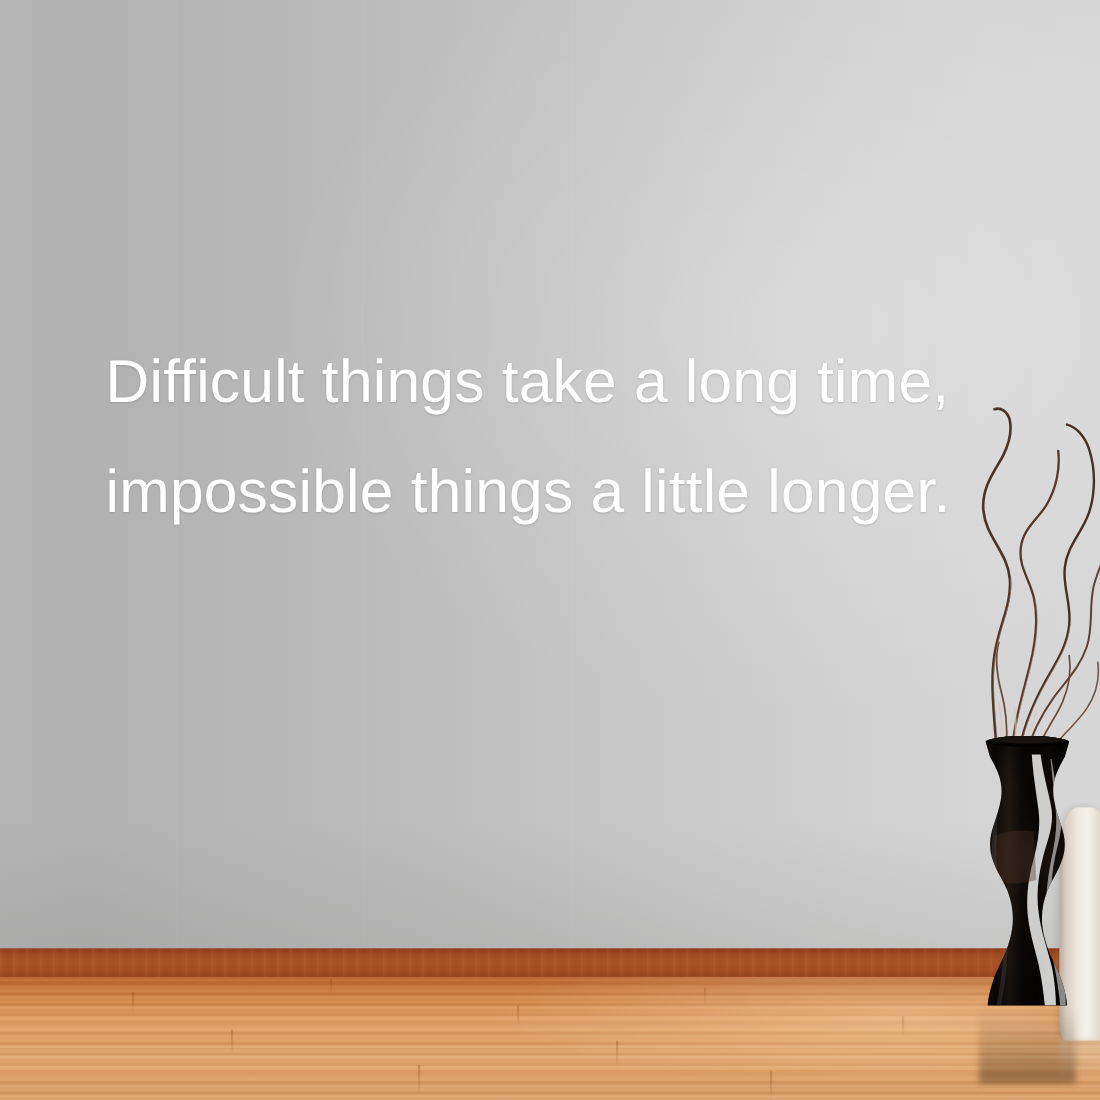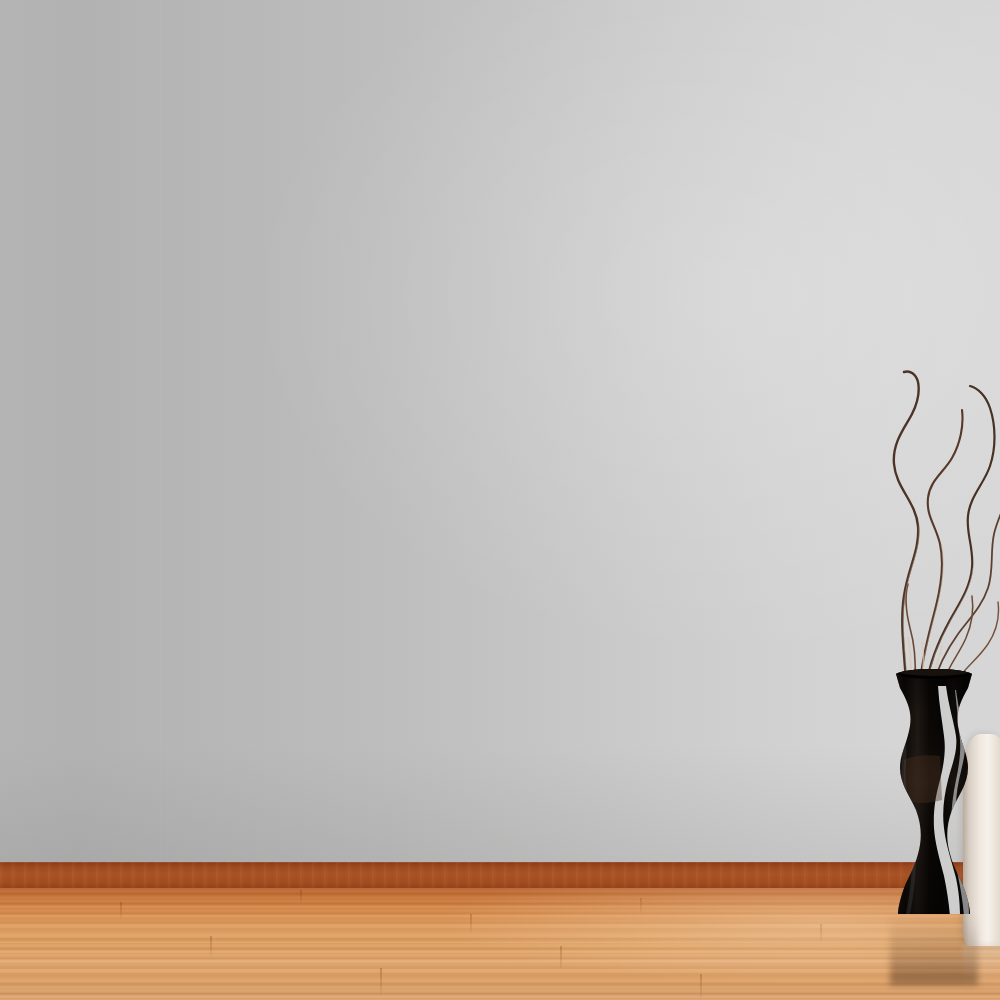--- a/index.html
+++ b/index.html
@@ -240,20 +240,22 @@
     <div class="wall-vert-seam" style="left:160px;"></div>
     <div class="wall-vert-seam" style="left:330px;"></div>
     <div class="wall-vert-seam" style="left:520px;"></div>
     <div class="wall-vert-seam" style="left:700px;"></div>
     <div class="wall-vert-seam" style="left:760px;"></div>
     <div class="wall-soft-glow"></div>
     <div class="wall-bottom-shade"></div>
   </div>
 
   <div class="quote">
+    <span class="quote-line">Difficult things take a long time,</span>
+    <span class="quote-line">impossible things a little longer.</span>
   </div>
 
   <div class="baseboard">
     <div class="baseboard-grain"></div>
   </div>
 
   <div class="floor">
     <div class="floor-planks"></div>
     <div class="floor-grain"></div>
     <div class="floor-seam" style="left:120px;  top:14px; height:16px;"></div>

